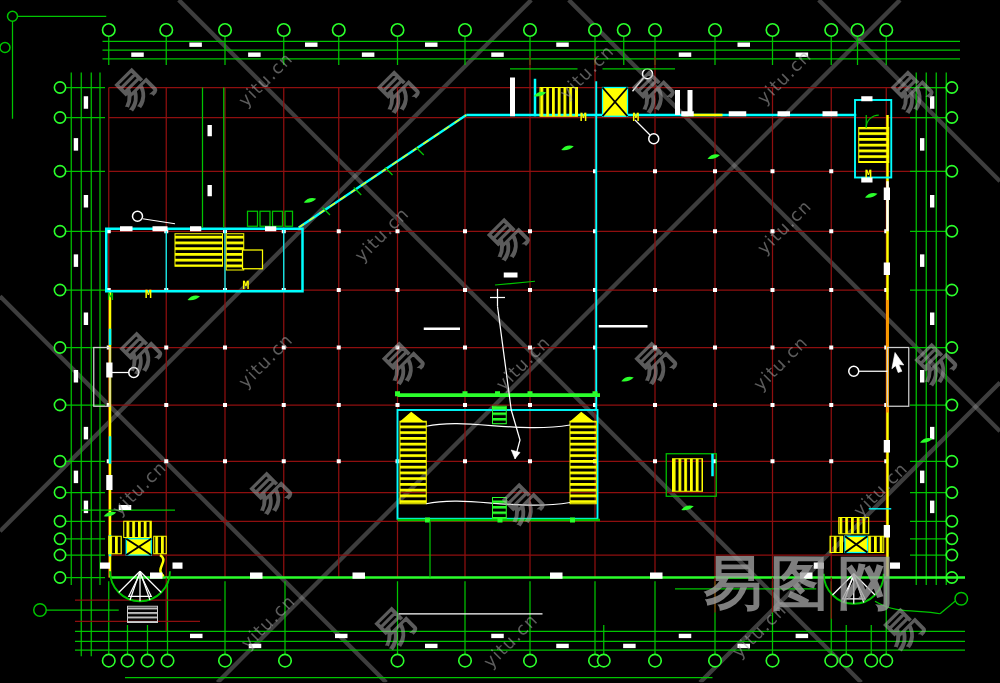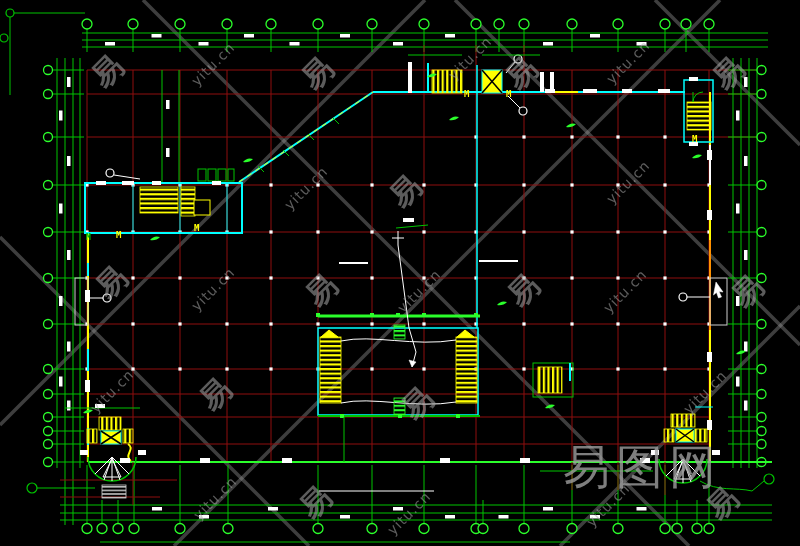--- a/index.html
+++ b/index.html
@@ -4,21 +4,21 @@
 <style>
   html,body{margin:0;padding:0;background:#000;}
   .stage{position:relative;width:800px;height:546px;background:#000;overflow:hidden;
          font-family:"DejaVu Sans",sans-serif;}
   .stage svg{position:absolute;left:0;top:0;}
   #wm-tiles{position:absolute;left:0;top:0;width:100%;height:100%;pointer-events:none;}
   .wm-tile{position:absolute;transform:translate(-50%,-50%) rotate(-45deg);
            color:rgba(168,168,168,.55);white-space:nowrap;pointer-events:none;}
   .wm-tile.char{font-size:30px;font-weight:bold;}
   .wm-tile.url{font-size:14px;letter-spacing:1px;font-family:"DejaVu Sans",sans-serif;}
-  .brand{position:absolute;font-size:47px;font-weight:normal;letter-spacing:6px;
+  .brand{position:absolute;font-size:47px;font-weight:bold;letter-spacing:6px;
          color:rgba(158,158,158,.8);pointer-events:none;line-height:1;}
 </style>
 </head>
 <body>
 
 <div class="stage">
   <svg id="plan" width="800" height="546">
       <defs>
     <pattern id="pvy" width="4.6" height="8" patternUnits="userSpaceOnUse">
           <rect width="2.2" height="8" fill="#ffff00"></rect>

